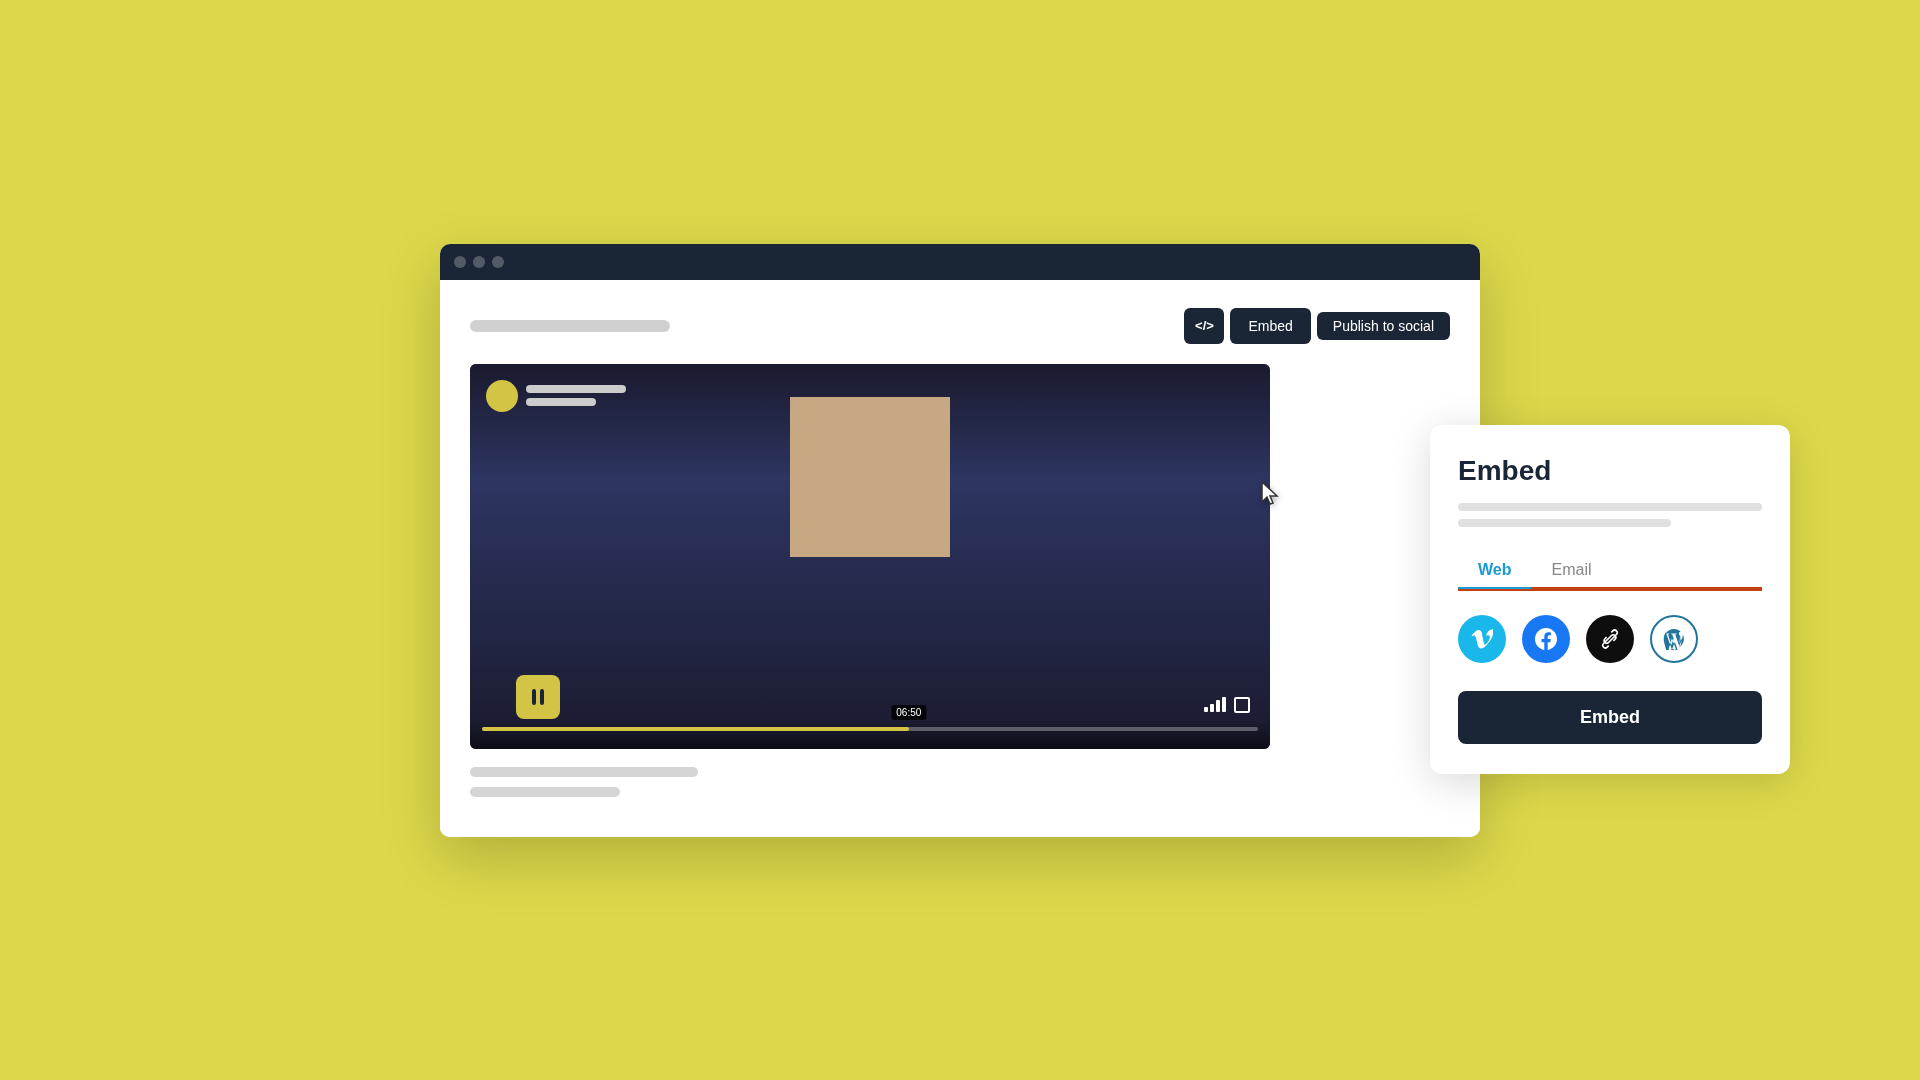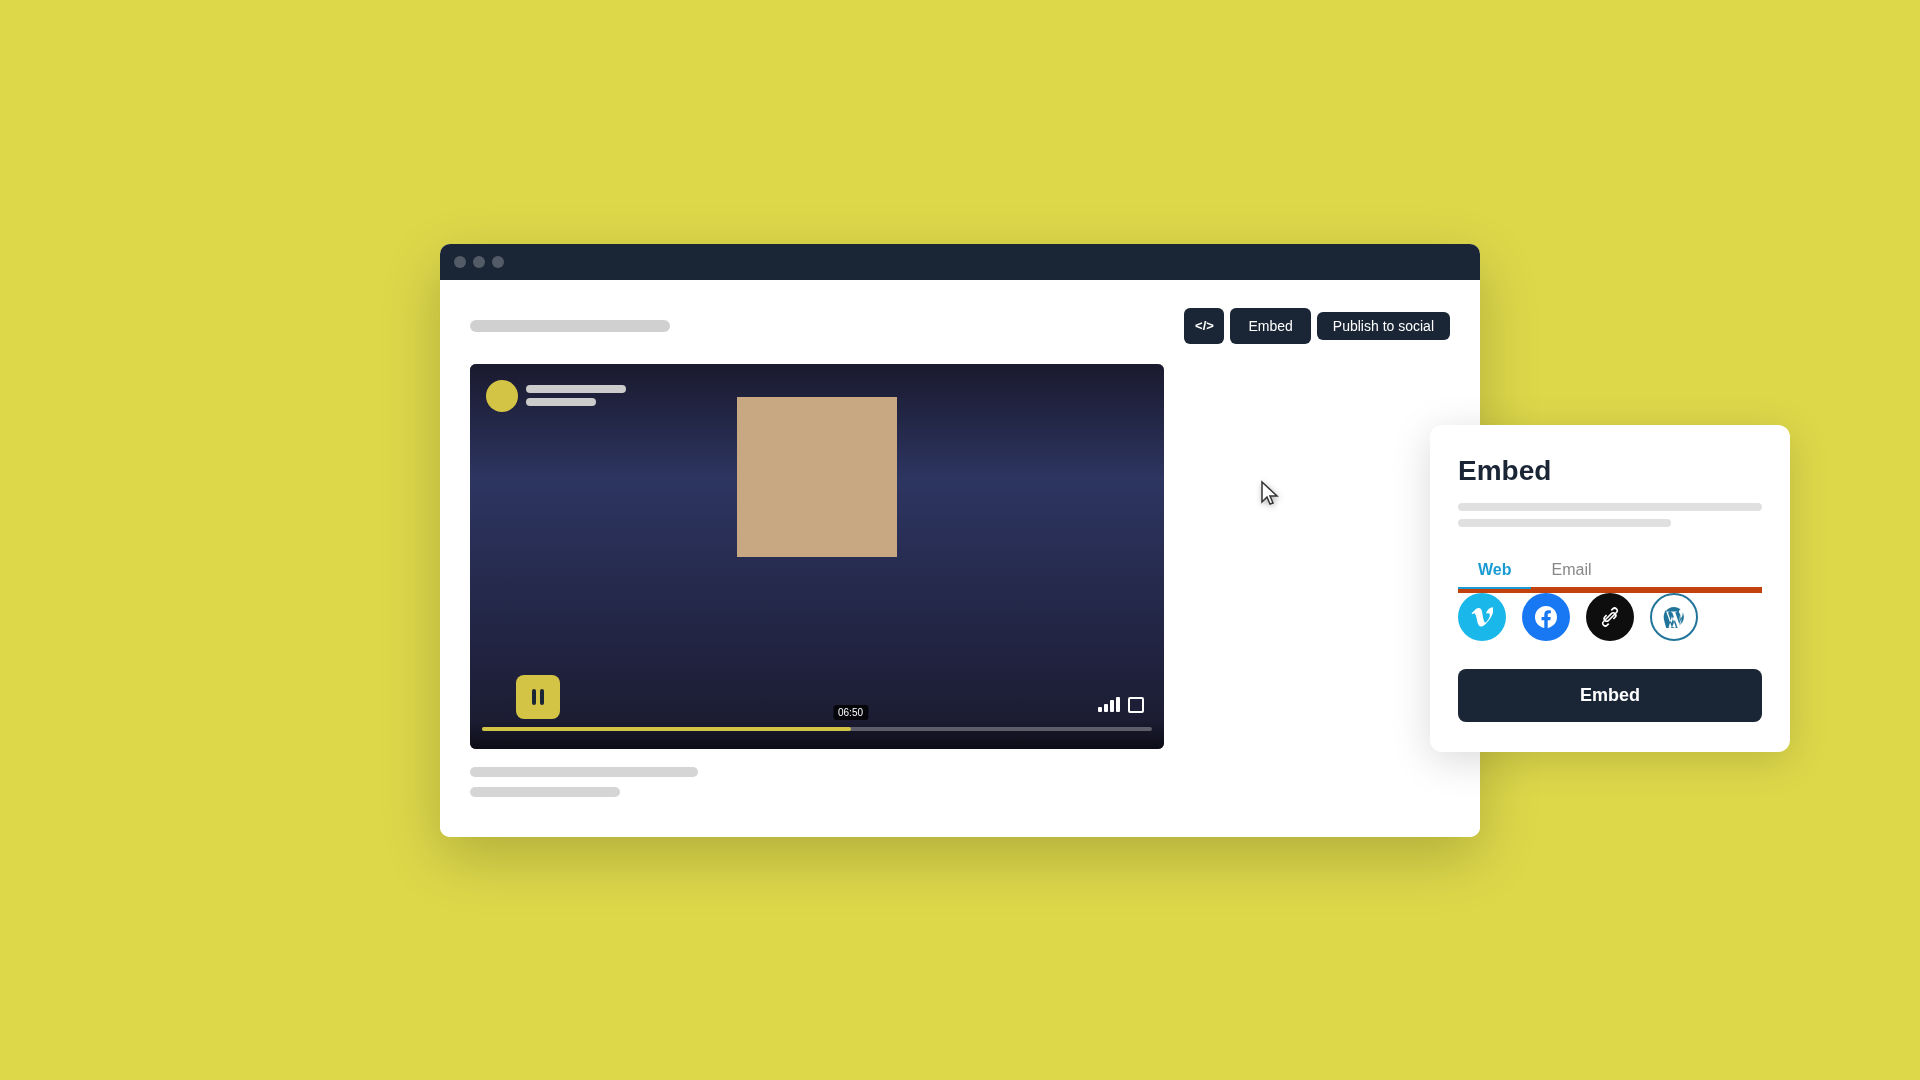--- a/index.html
+++ b/index.html
@@ -102,21 +102,21 @@
       border-radius: 6px;
       padding: 0 16px;
       height: 28px;
       font-size: 14px;
       font-weight: 500;
       cursor: pointer;
     }
 
     .video-container {
       position: relative;
-      width: 694px;
+      width: 800px;
       height: 385px;
       border-radius: 6px;
       overflow: hidden;
       background: #ef4444;
     }
 
     .video-thumbnail {
       width: 100%;
       height: 100%;
       background: linear-gradient(135deg, #6b7a8d 0%, #9aa5b1 40%, #c5cdd6 70%, #8a9ba8 100%);
@@ -312,21 +312,22 @@
     }
 
     .embed-panel-line {
       height: 8px;
       background: #e0e0e0;
       border-radius: 4px;
     }
 
     .tab-row {
       display: flex;
-      border-bottom: 6px solid #c2410c;
+      border-bottom: 4px solid #c2410c;
+      margin-bottom: 24px;
     }
 
     .tab-item {
       padding: 8px 20px;
       font-size: 16px;
       cursor: pointer;
       color: #888;
       position: relative;
       bottom: -2px;
     }

